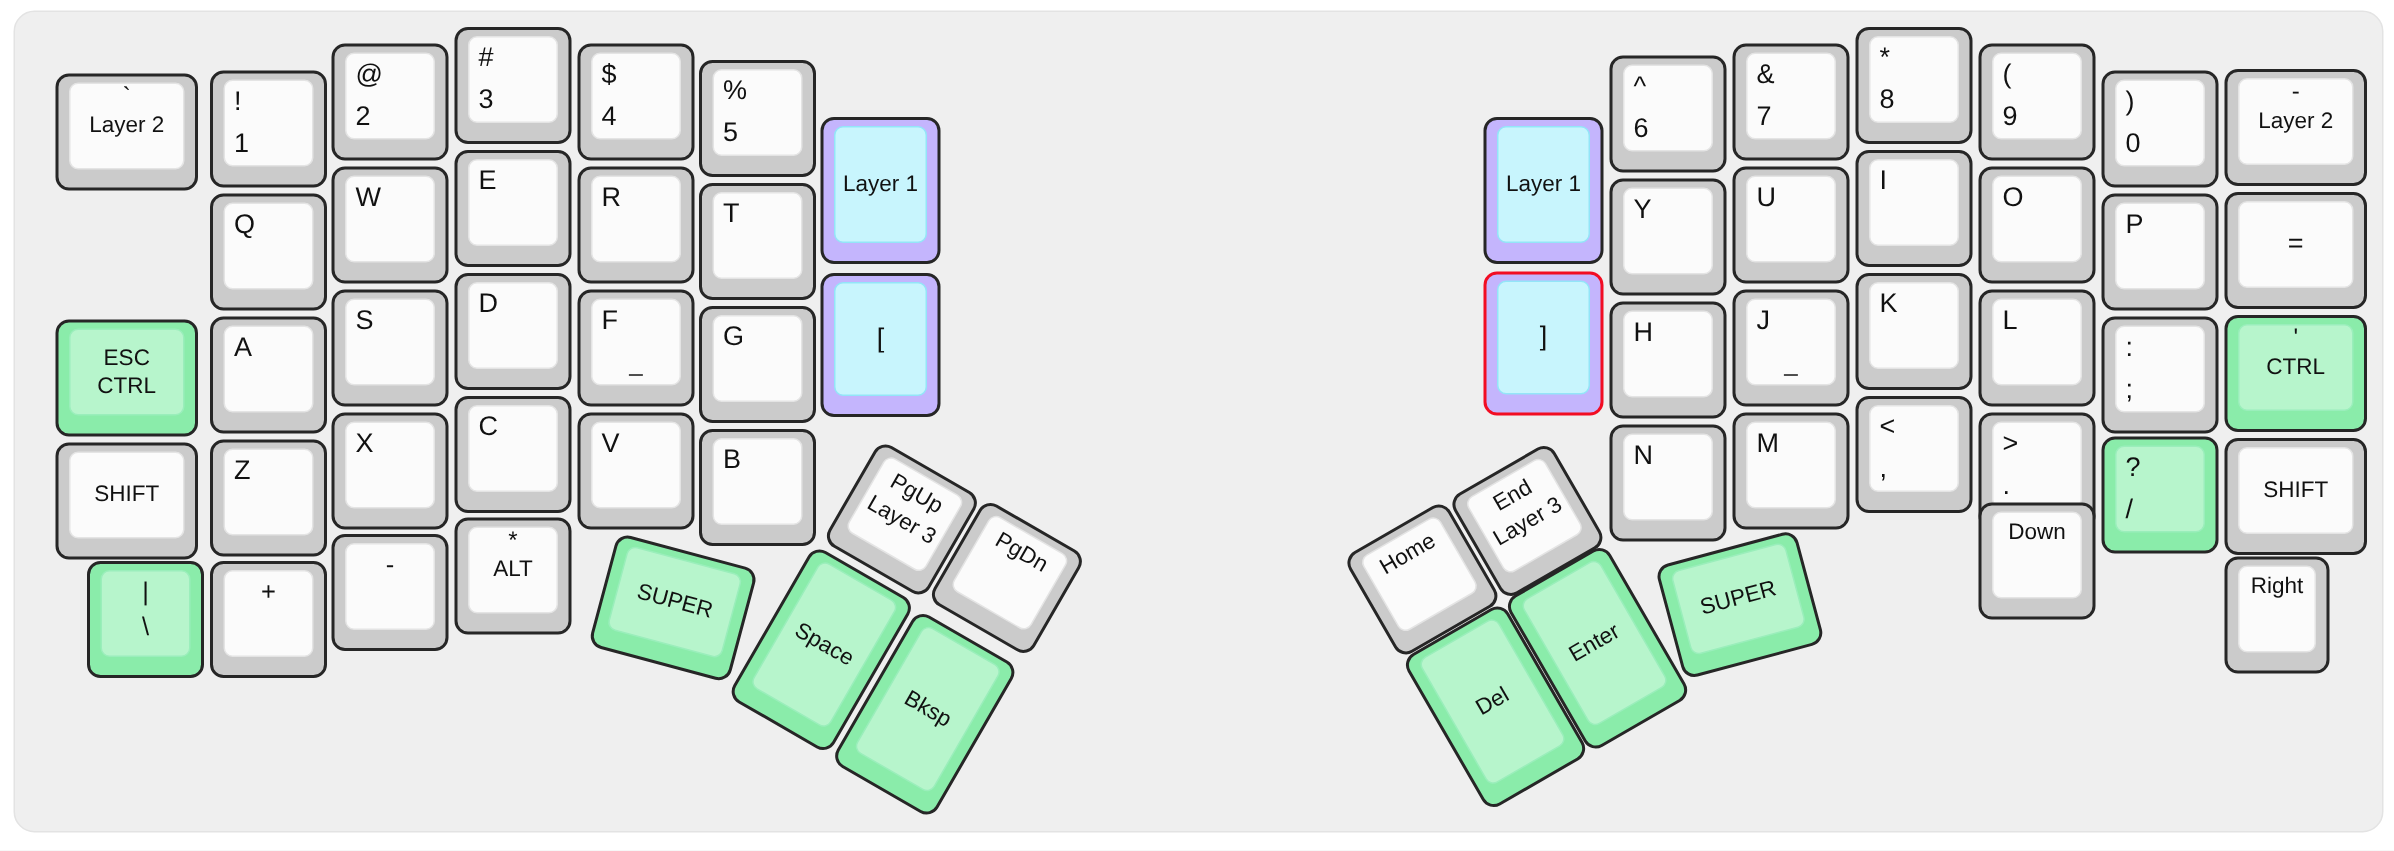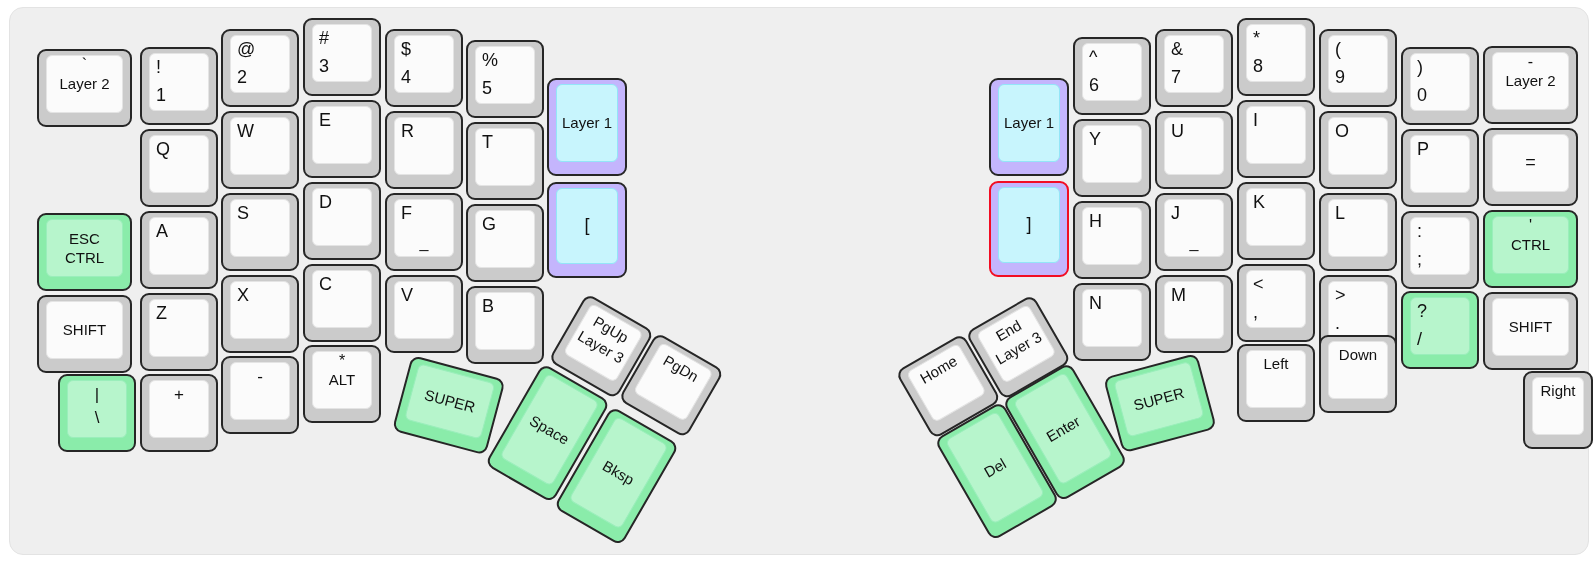--- a/index.html
+++ b/index.html
@@ -426,27 +426,20 @@
       </div>
     </div>
     <div class="key k-white" style="left: 1237px; top: 264px; width: 78px; height: 78px;">
       <div class="keytop">
         <div class="slot slot-tl glyph">
           <div>&lt;</div>
           <div>,</div>
         </div>
       </div>
     </div>
-    <div class="key k-white" style="left: 1237px; top: 344px; width: 78px; height: 78px;">
-      <div class="keytop">
-        <div class="slot slot-t">
-          <div>Left</div>
-        </div>
-      </div>
-    </div>
     <div class="key k-white" style="left: 1319px; top: 29px; width: 78px; height: 78px;">
       <div class="keytop">
         <div class="slot slot-tl glyph">
           <div>(</div>
           <div>9</div>
         </div>
       </div>
     </div>
     <div class="key k-white" style="left: 1319px; top: 111px; width: 78px; height: 78px;">
       <div class="keytop">
@@ -535,21 +528,21 @@
         </div>
       </div>
     </div>
     <div class="key k-white" style="left: 1483px; top: 292px; width: 95px; height: 78px;">
       <div class="keytop">
         <div class="slot slot-c">
           <div>SHIFT</div>
         </div>
       </div>
     </div>
-    <div class="key k-white" style="left: 1483px; top: 371px; width: 70px; height: 78px; margin-left: 40px;">
+    <div class="key k-white" style="left: 1483px; top: 371px; width: 70px; height: 78px;">
       <div class="keytop">
         <div class="slot slot-t">
           <div>Right</div>
         </div>
       </div>
     </div>
     <div class="key k-white" style="left: 895px; top: 372px; width: 78px; height: 78px; transform: rotate(-30deg);">
       <div class="keytop">
         <div class="slot slot-t">
           <div>Home</div>

